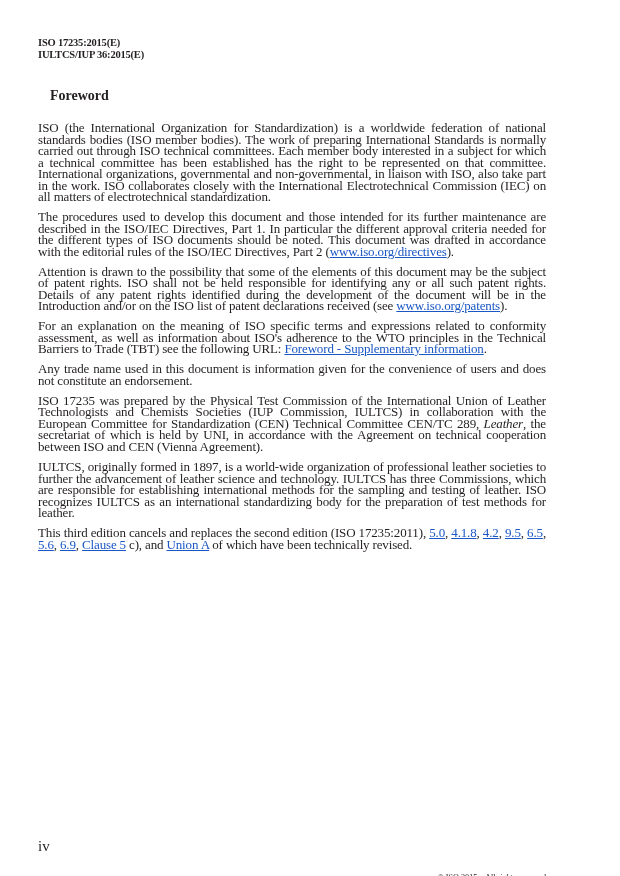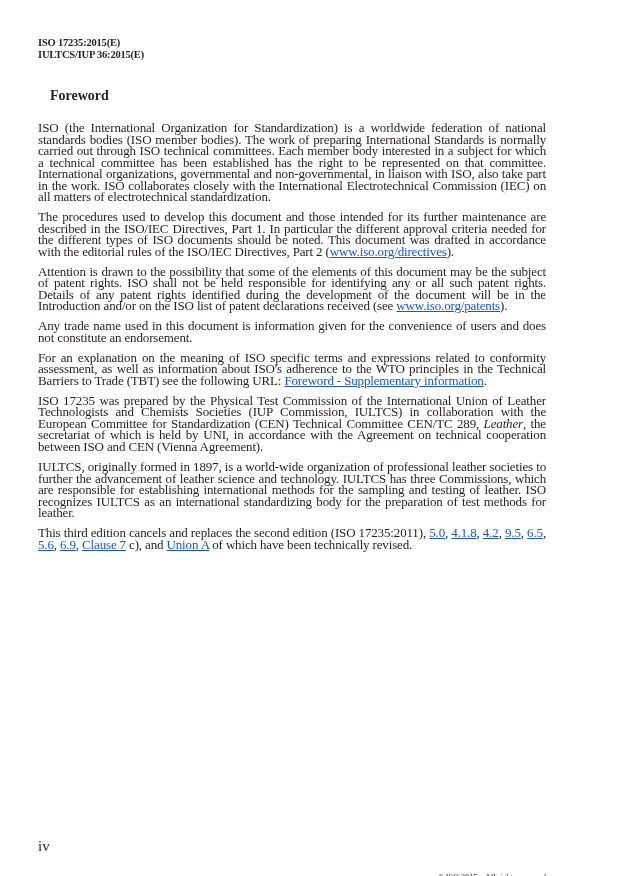--- a/index.html
+++ b/index.html
@@ -26,26 +26,26 @@
 
   <div class="title">Foreword</div>
 
   <div class="body">
     <p>ISO (the International Organization for Standardization) is a worldwide federation of national standards bodies (ISO member bodies). The work of preparing International Standards is normally carried out through ISO technical committees. Each member body interested in a subject for which a technical committee has been established has the right to be represented on that committee. International organizations, governmental and non-governmental, in liaison with ISO, also take part in the work. ISO collaborates closely with the International Electrotechnical Commission (IEC) on all matters of electrotechnical standardization.</p>
 
     <p><span>The procedures used to develop this document and those intended for its further maintenance are described in the ISO/IEC Directives, Part 1. In particular the different approval criteria needed for the different types of ISO documents should be noted. This document was drafted in accordance with the editorial rules of the ISO/IEC Directives, Part 2 (</span><a>www.iso.org/directives</a><span>).</span></p>
 
     <p><span>Attention is drawn to the possibility that some of the elements of this document may be the subject of patent rights. ISO shall not be held responsible for identifying any or all such patent rights. Details of any patent rights identified during the development of the document will be in the Introduction and/or on the ISO list of patent declarations received (see </span><a>www.iso.org/patents</a><span>).</span></p>
 
+    <p><span>For an explanation on the meaning of ISO specific terms and expressions related to conformity assessment, as well as information about ISO's adherence to the WTO principles in the Technical Barriers to Trade (TBT) see the following URL: </span><a>Foreword - Supplementary information</a><span>.</span></p>
+
     <p>Any trade name used in this document is information given for the convenience of users and does not constitute an endorsement.</p>
-
-    <p><span>For an explanation on the meaning of ISO specific terms and expressions related to conformity assessment, as well as information about ISO's adherence to the WTO principles in the Technical Barriers to Trade (TBT) see the following URL: </span><a>Foreword - Supplementary information</a><span>.</span></p>
 
     <p><span>ISO 17235 was prepared by the Physical Test Commission of the International Union of Leather Technologists and Chemists Societies (IUP Commission, IULTCS) in collaboration with the European Committee for Standardization (CEN) Technical Committee CEN/TC 289, </span><i>Leather</i><span>, the secretariat of which is held by UNI, in accordance with the Agreement on technical cooperation between ISO and CEN (Vienna Agreement).</span></p>
 
     <p>IULTCS, originally formed in 1897, is a world-wide organization of professional leather societies to further the advancement of leather science and technology. IULTCS has three Commissions, which are responsible for establishing international methods for the sampling and testing of leather. ISO recognizes IULTCS as an international standardizing body for the preparation of test methods for leather.</p>
 
-    <p><span>This third edition cancels and replaces the second edition (ISO 17235:2011), </span><a>5.0</a><span>, </span><a>4.1.8</a><span>, </span><a>4.2</a><span>, </span><a>9.5</a><span>, </span><a>6.5</a><span>, </span><a>5.6</a><span>, </span><a>6.9</a><span>, </span><a>Clause 7</a><span> c), and </span><a>Union A</a><span> of which have been technically revised.</span></p>
+    <p><span>This third edition cancels and replaces the second edition (ISO 17235:2011), </span><a>5.0</a><span>, </span><a>4.1.8</a><span>, </span><a>4.2</a><span>, </span><a>9.5</a><span>, </span><a>6.5</a><span>, </span><a>5.6</a><span>, </span><a>6.9</a><span>, </span><a>Clause 5</a><span> c), and </span><a>Union A</a><span> of which have been technically revised.</span></p>
   </div>
 
   <div class="footer-left">iv</div>
   <div class="footer-right">© ISO 2015 – All rights reserved</div>
 </div>
 
 </body></html>

